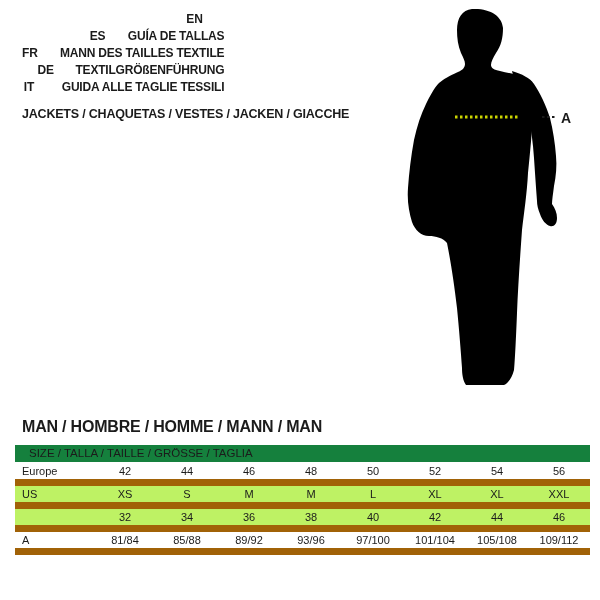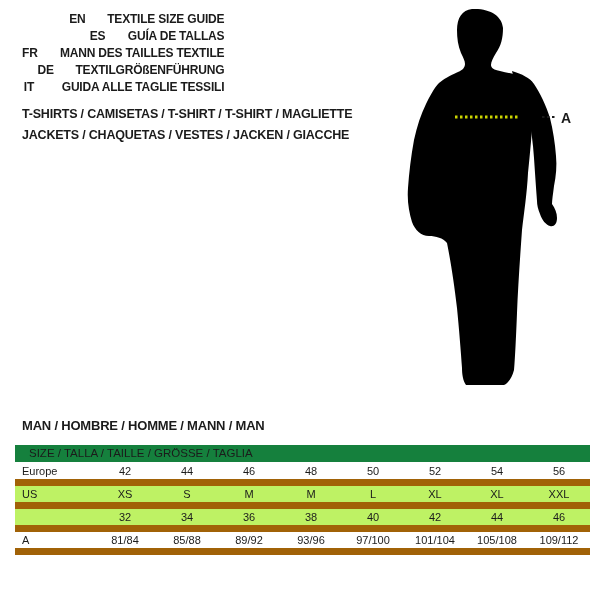--- a/index.html
+++ b/index.html
@@ -10,61 +10,59 @@
   
   .lang-block{position:absolute;left:22px;top:10px;}
   .lang-row{display:flex;height:17px;align-items:center;font-weight:bold;font-size:12px;letter-spacing:-0.2px;justify-content:flex-end;}
   .lang-code{width:38px;}
   
   .categories{position:absolute;left:22px;top:104px;font-weight:bold;font-size:12.5px;letter-spacing:-0.2px;}
   .categories div{height:21px;line-height:21px;}
   
   .figure-wrap{position:absolute;left:400px;top:8px;width:180px;height:390px;}
   
-  .man-title{position:absolute;left:22px;top:418px;font-weight:bold;font-size:13px;letter-spacing:-0.2px;}
+  .man-title{position:absolute;left:22px;top:418px;font-weight:bold;font-size:16px;letter-spacing:-0.2px;}
   
   .table-wrap{position:absolute;left:15px;top:445px;width:575px;}
   .table-header{background:#15803d;height:17px;line-height:17px;padding-left:14px;font-size:11.5px;color:#1b1b1b;}
   table.size-table{width:100%;border-collapse:collapse;table-layout:fixed;margin-top:1px;}
   .size-table td{font-size:11px;height:16px;text-align:center;padding:0;border-bottom:7px solid #a16207;color:#1b1b1b;}
   .size-table td.label{width:72px;text-align:left;padding-left:7px;}
   .size-table tr.shade{background:#bef264;}
   
   .footnote{position:absolute;left:22px;top:548px;font-weight:bold;font-size:12px;letter-spacing:-0.2px;}
 </style>
 </head>
 <body>
 
 <div id="canvas">
 
   <div class="lang-block">
     <div class="lang-row">
       <span class="lang-code">EN</span>
-      <span class="lang-label">TEXTILE SIZE GUIDE</span>
     </div>
     <div class="lang-row">
       <span class="lang-code">ES</span>
       <span class="lang-label">GUÍA DE TALLAS</span>
     </div>
     <div class="lang-row">
       <span class="lang-code">FR</span>
       <span class="lang-label">MANN DES TAILLES TEXTILE</span>
     </div>
     <div class="lang-row">
       <span class="lang-code">DE</span>
       <span class="lang-label">TEXTILGRÖßENFÜHRUNG</span>
     </div>
     <div class="lang-row">
       <span class="lang-code">IT</span>
       <span class="lang-label">GUIDA ALLE TAGLIE TESSILI</span>
     </div>
   </div>
 
   <div class="categories">
-    <div>T-SHIRTS / CAMISETAS / T-SHIRT / T-SHIRT / MAGLIETTE</div>
     <div>JACKETS / CHAQUETAS / VESTES / JACKEN / GIACCHE</div>
   </div>
 
   <div class="figure-wrap">
     <svg width="180" height="390" viewBox="0 0 180 390" xmlns="http://www.w3.org/2000/svg">
       <path fill="#000000" d="M72,1
                C90,0 102,8 103,20
                C103,30 101,38 96,45
                C93,50 91,54 91,57
                C91,60 94,62 100,63

